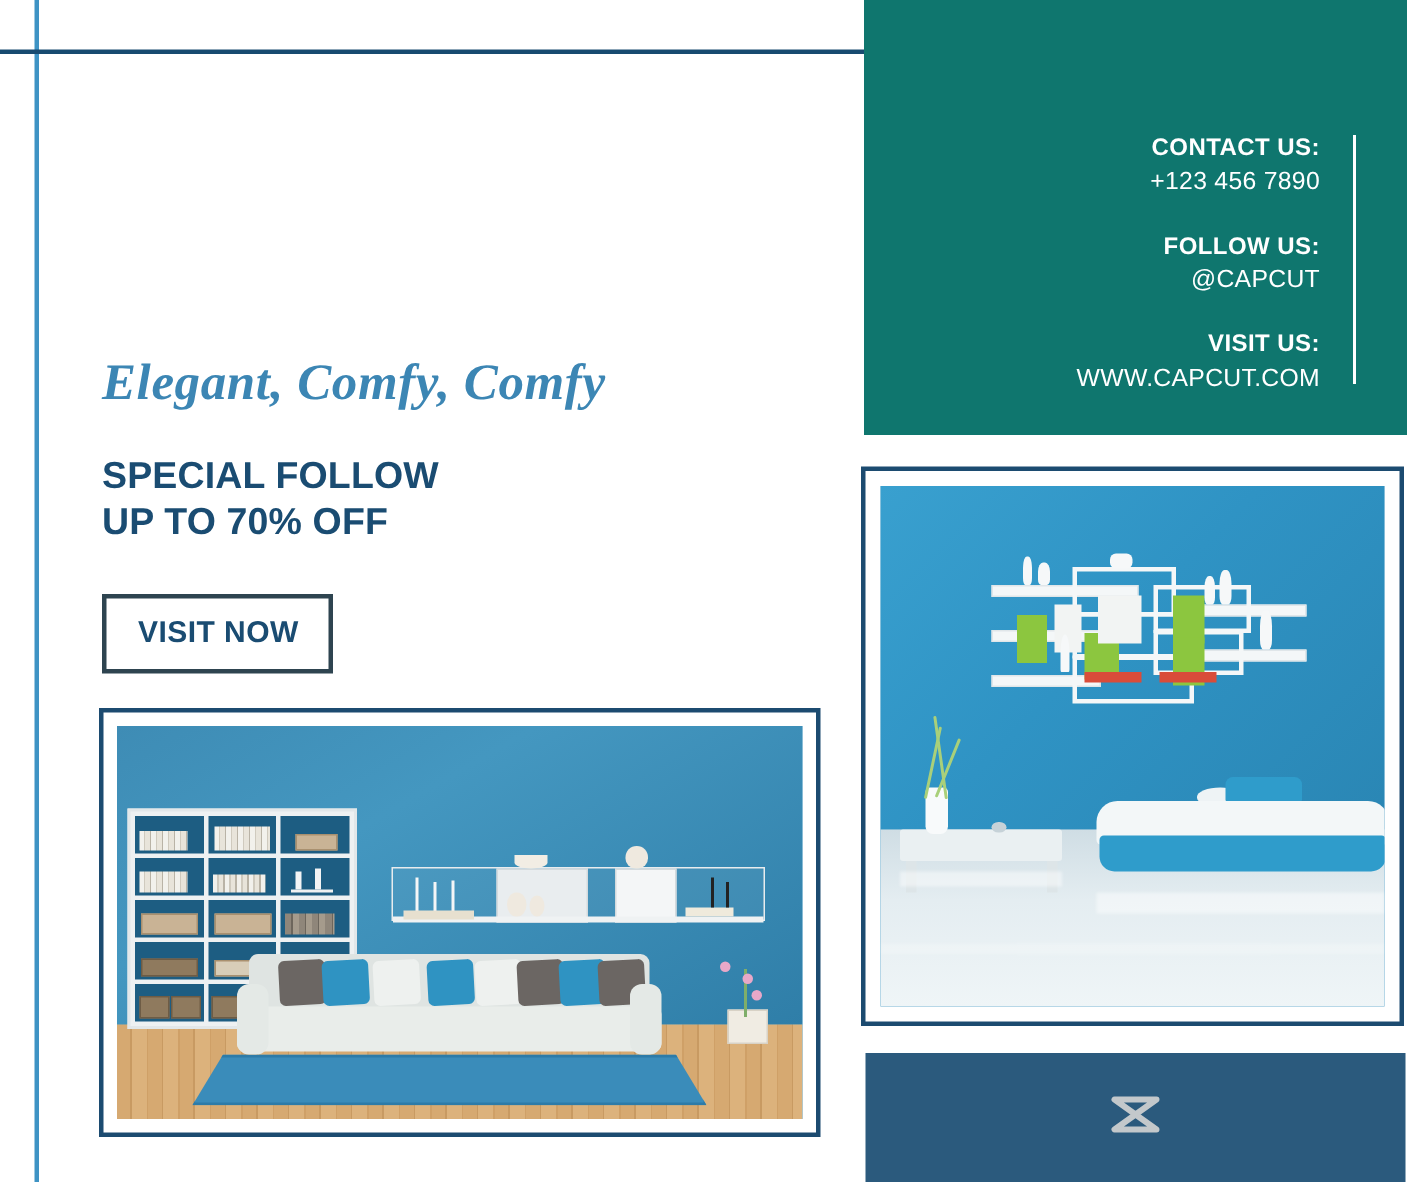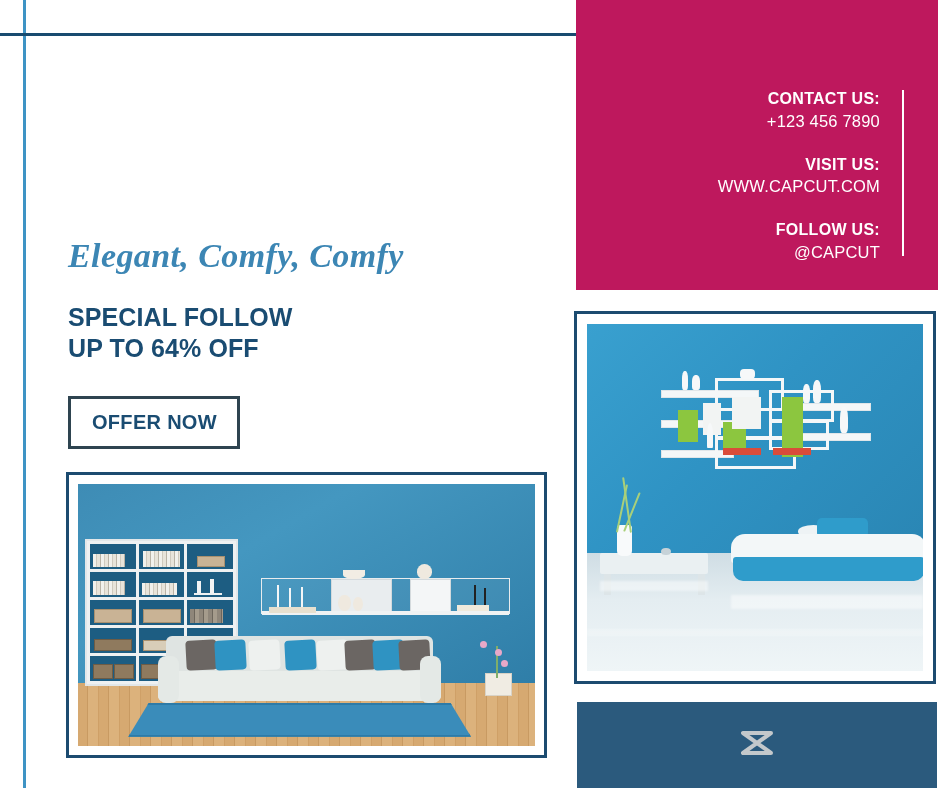--- a/index.html
+++ b/index.html
@@ -55,21 +55,21 @@
 
   #main-frame{left:66px;top:472px;width:481px;height:286px;}
   #main-frame .inner{left:9px;top:9px;right:9px;bottom:9px;}
 
   #side-frame{left:574px;top:311px;width:362px;height:373px;}
   #side-frame .inner{left:10px;top:10px;right:10px;bottom:10px;}
 
   
   .contact-panel{
     position:absolute;left:576px;top:0;width:362px;height:290px;
-    background:#be185d;
+    background:#0f766e;
   }
   .contact-inner{
     position:absolute;right:58px;top:88px;text-align:right;color:#ffffff;
   }
   .c-block{margin-bottom:21px;}
   .c-block:last-child{margin-bottom:0;}
   .c-label{font-weight:bold;font-size:16px;letter-spacing:0.3px;line-height:1.35;}
   .c-value{font-weight:normal;font-size:16.5px;letter-spacing:0.2px;line-height:1.4;margin-left:19px;}
   .c-divider{position:absolute;left:902px;top:90px;width:2px;height:166px;background:#ffffff;}
 
@@ -158,24 +158,24 @@
 
   <div class="left-col">
 
     <div class="headline">
     </div>
 
     <div class="subtitle">Elegant, Comfy, Comfy</div>
 
     <div class="offer">
       <span>SPECIAL FOLLOW</span>
-      <span>UP TO 64% OFF</span>
-    </div>
-
-    <div class="shop-btn">OFFER NOW</div>
+      <span>UP TO 70% OFF</span>
+    </div>
+
+    <div class="shop-btn">VISIT NOW</div>
 
     <div class="frame" id="main-frame">
       <div class="inner" title="Blue living room with white bookshelf, light sofa with blue and gray cushions, blue rug and wooden floor">
         <div class="scene">
           <div class="lr-wall"></div>
           <div class="lr-floor"></div>
           <div class="lr-rug"></div>
 
           <div class="lr-bookcase">
             <div class="lr-cell">
@@ -275,27 +275,27 @@
 
   <div class="contact-panel">
     <div class="contact-inner">
 
       <div class="c-block">
         <div class="c-label">CONTACT US:</div>
         <div class="c-value">+123 456 7890</div>
       </div>
 
       <div class="c-block">
+        <div class="c-label">FOLLOW US:</div>
+        <div class="c-value">@CAPCUT</div>
+      </div>
+
+      <div class="c-block">
         <div class="c-label">VISIT US:</div>
         <div class="c-value">WWW.CAPCUT.COM</div>
-      </div>
-
-      <div class="c-block">
-        <div class="c-label">FOLLOW US:</div>
-        <div class="c-value">@CAPCUT</div>
       </div>
 
     </div>
   </div>
   <div class="c-divider"></div>
 
   <div class="frame" id="side-frame">
     <div class="inner" title="Blue bedroom with white wall shelves, blue daybed, low white table and glossy reflective floor">
       <div class="scene">
         <div class="bd-wall"></div>

